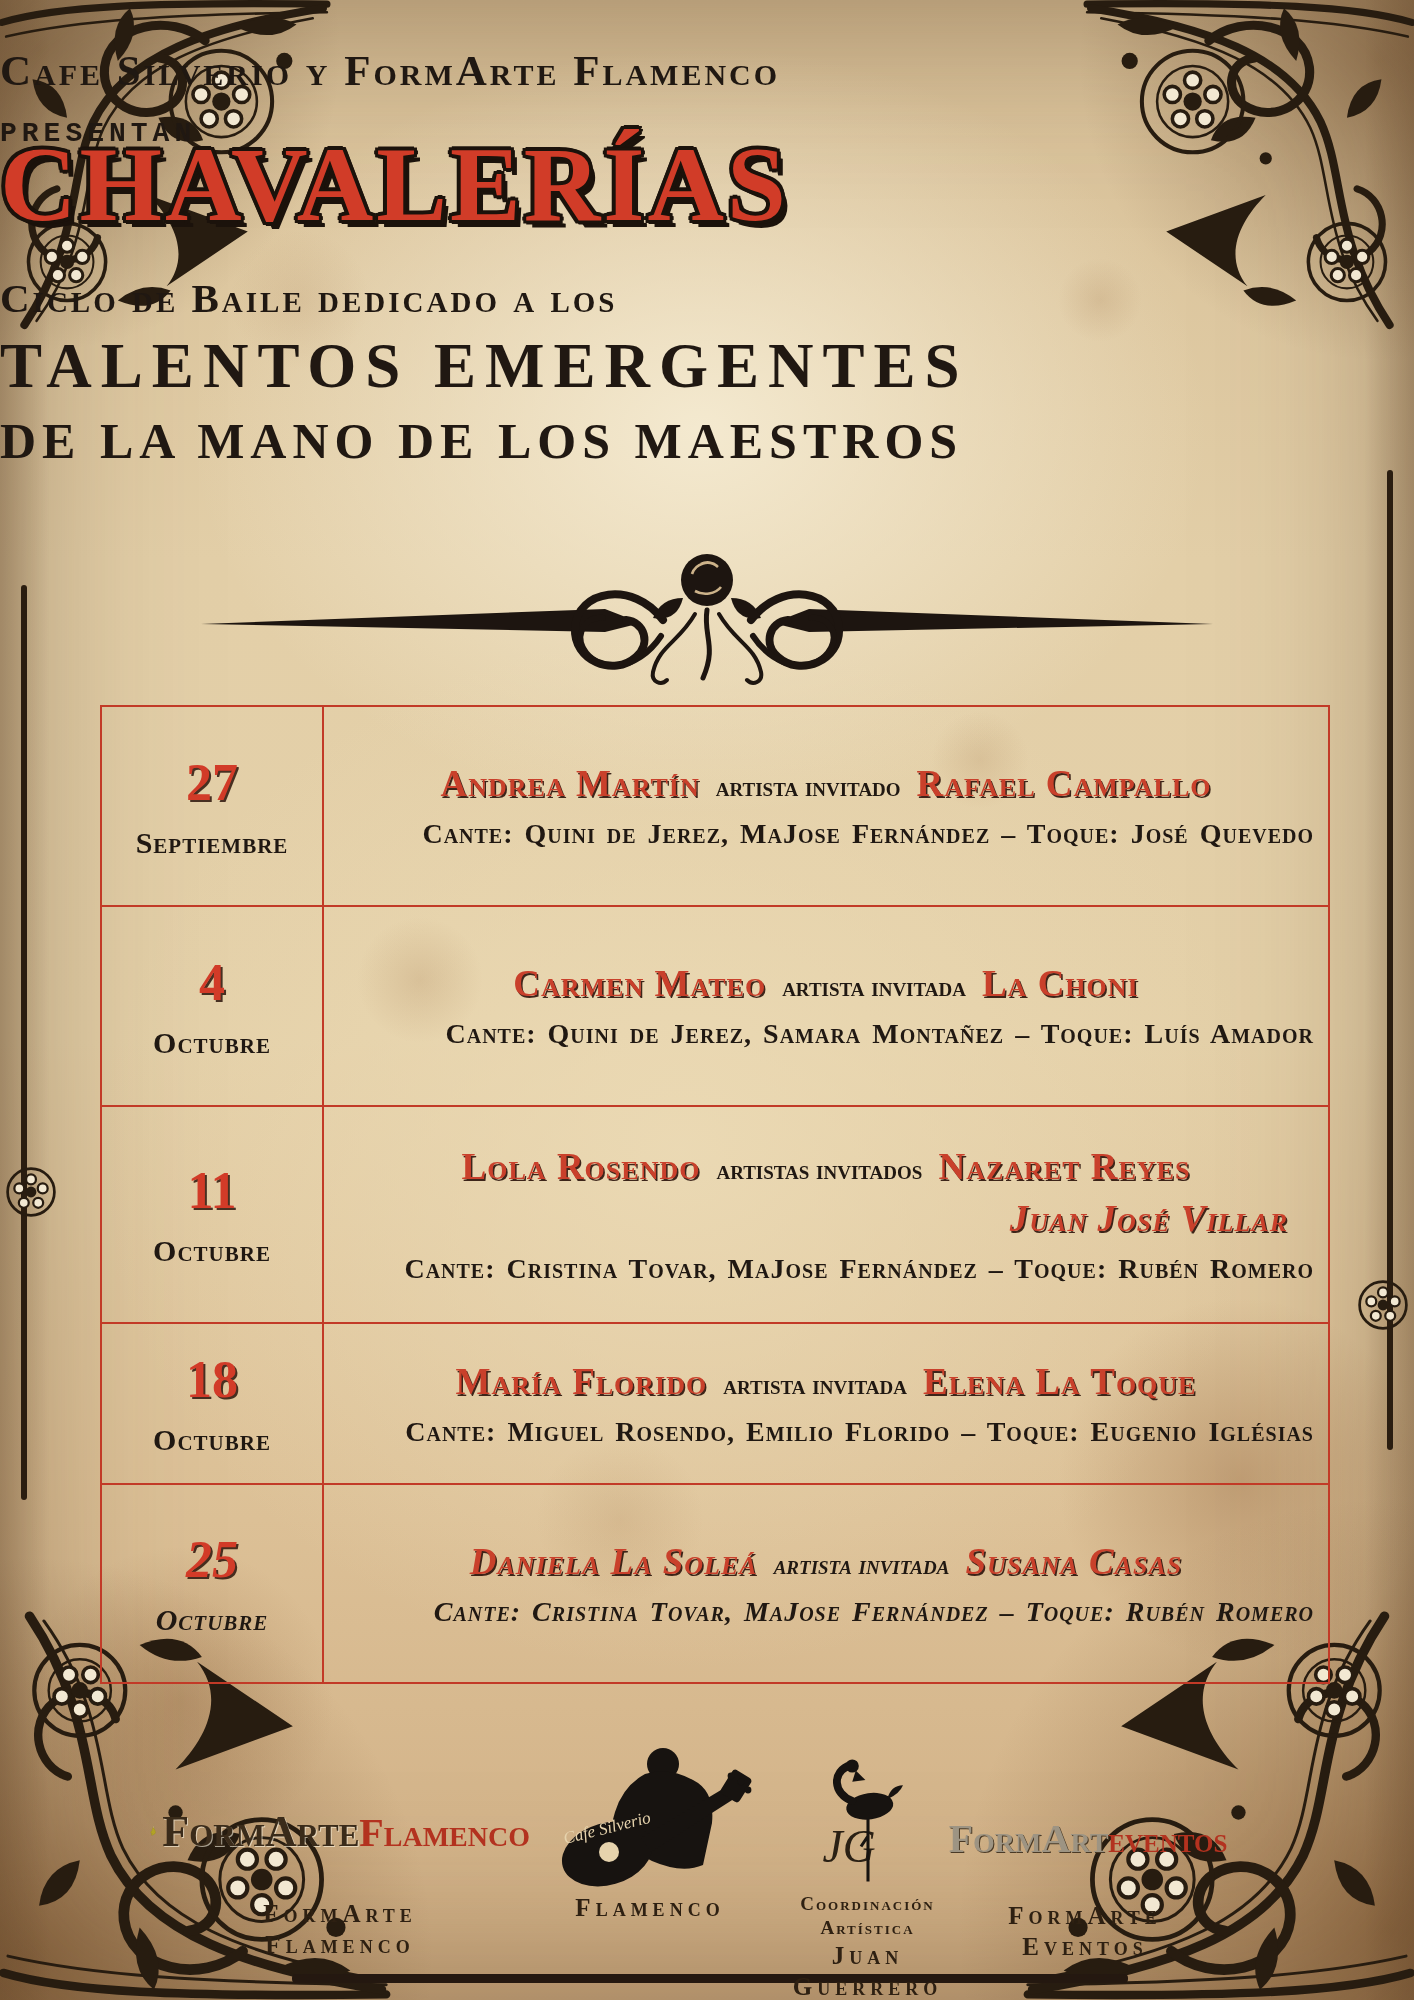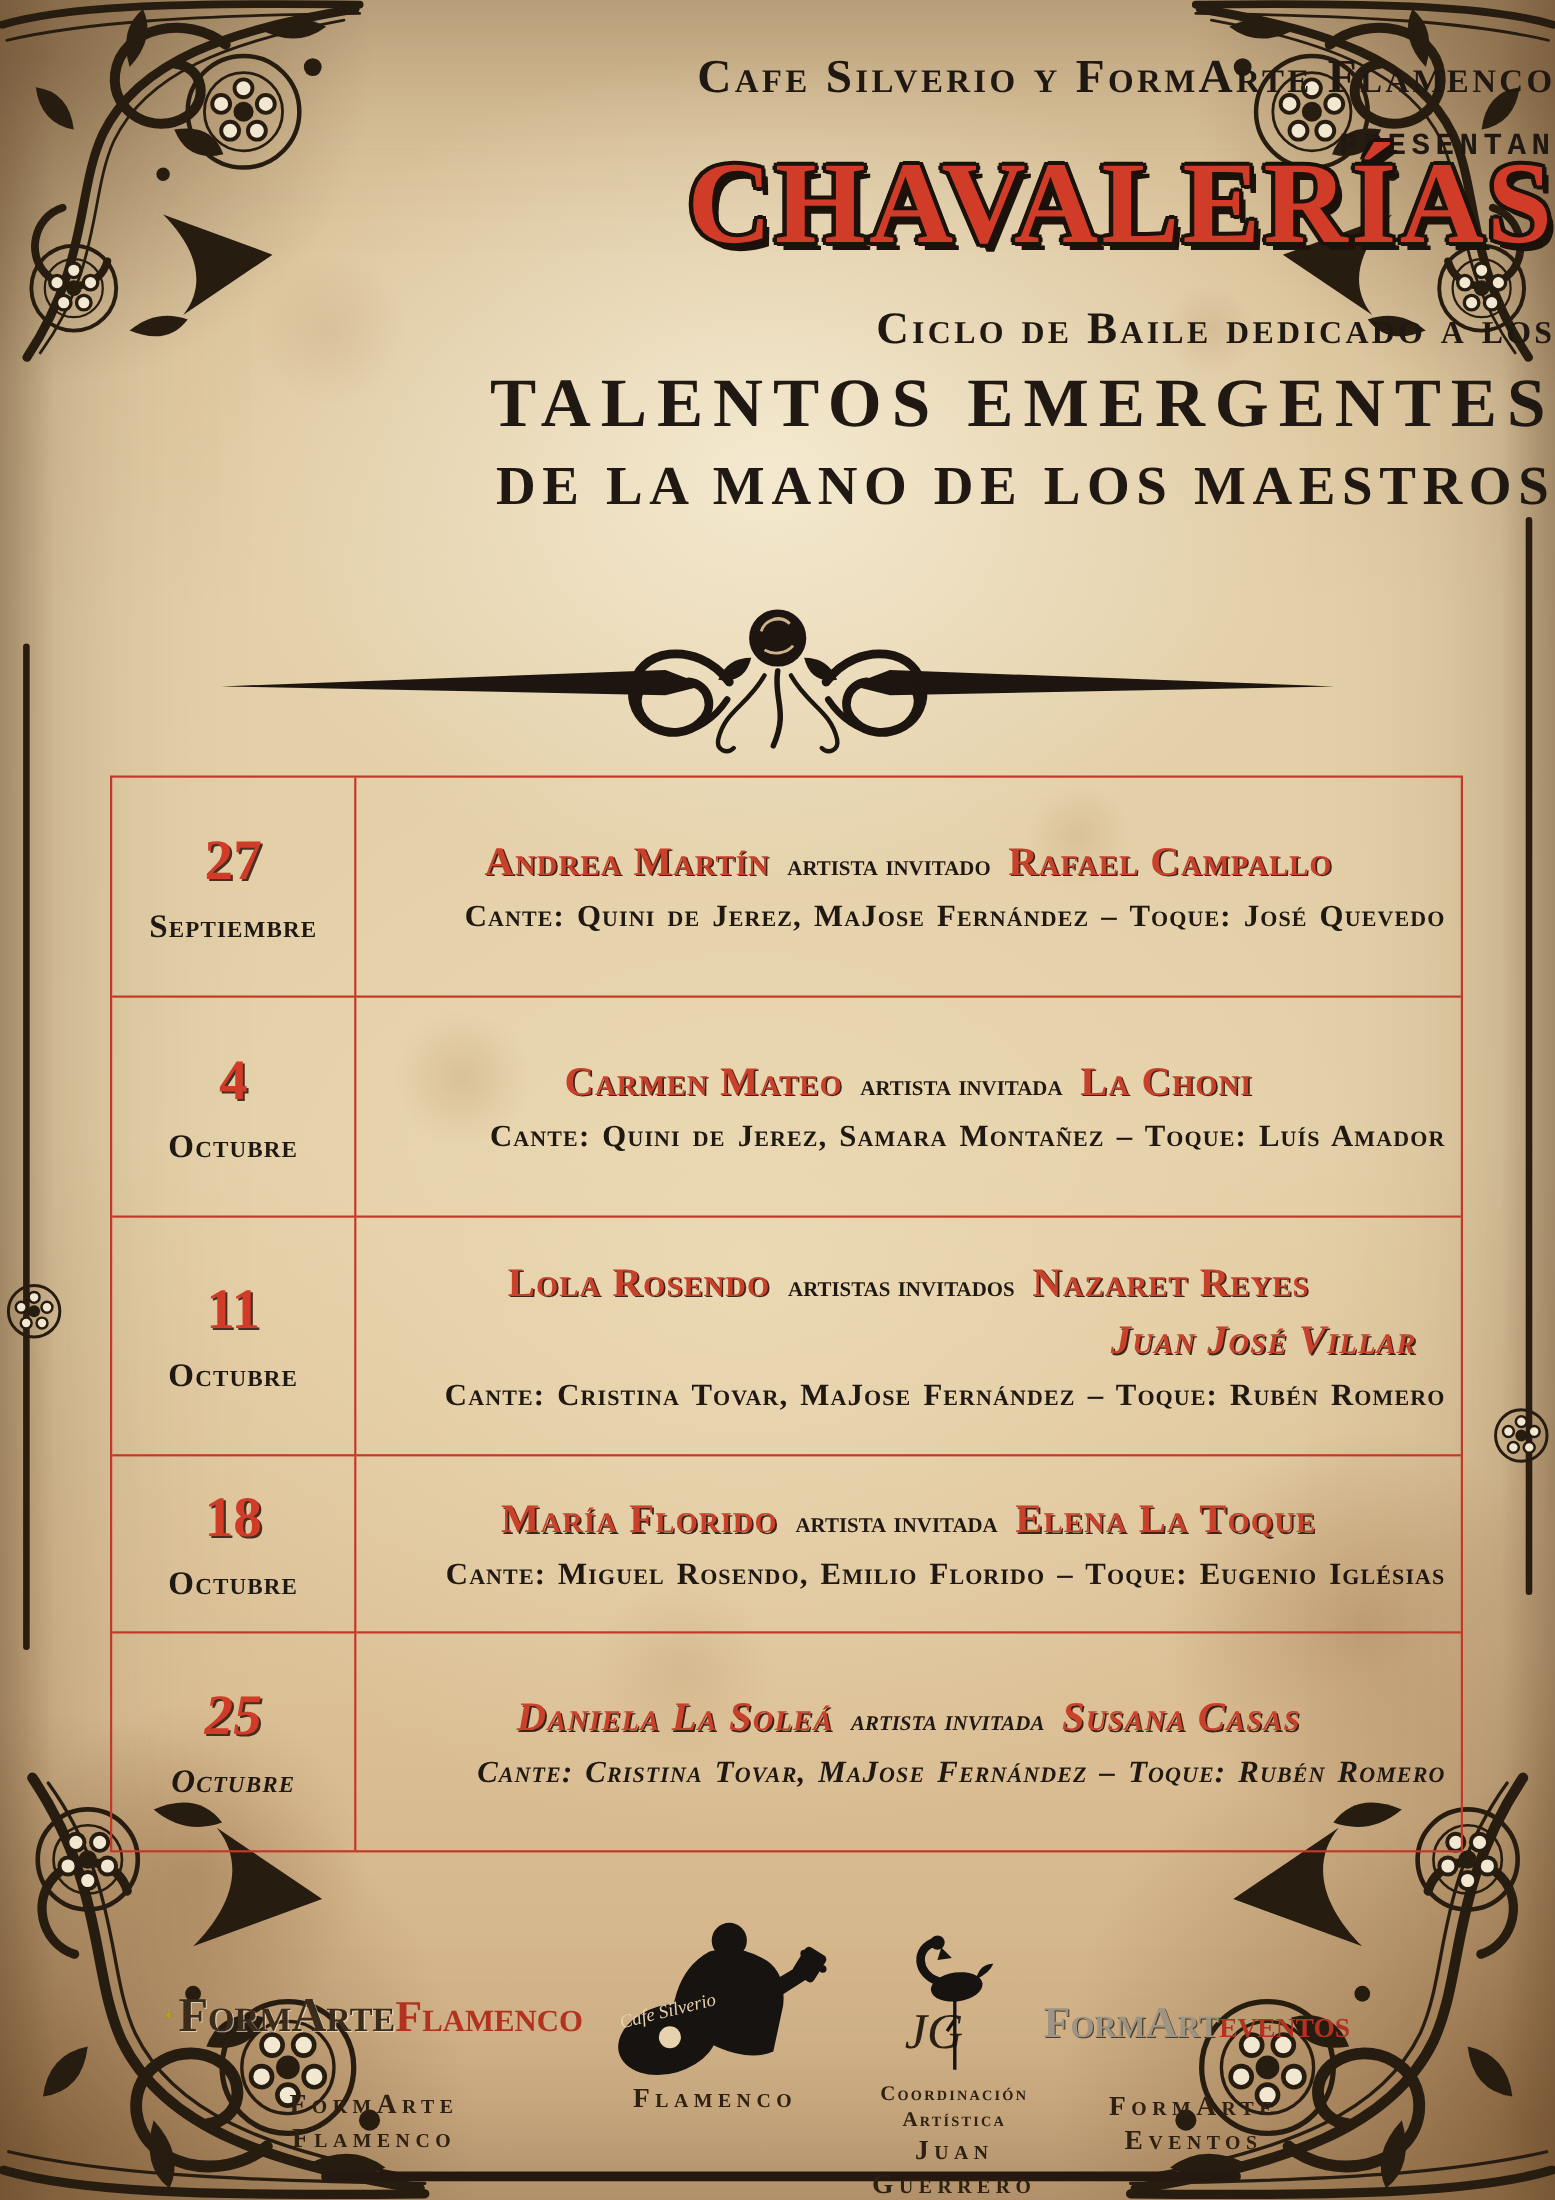--- a/index.html
+++ b/index.html
@@ -23,21 +23,21 @@
   .grunge{ position:absolute; inset:0; pointer-events:none;
     background-image:
       radial-gradient(circle 90px at 420px 980px, rgba(150,104,60,.18), transparent 70%),
       radial-gradient(circle 70px at 980px 760px, rgba(150,104,60,.15), transparent 70%),
       radial-gradient(circle 120px at 620px 1520px, rgba(150,104,60,.14), transparent 70%),
       radial-gradient(circle 60px at 1100px 300px, rgba(150,104,60,.16), transparent 70%),
       radial-gradient(circle 100px at 300px 300px, rgba(150,104,60,.12), transparent 70%),
       linear-gradient(90deg, rgba(92,62,34,.30), rgba(92,62,34,0) 3.5%, rgba(92,62,34,0) 96.5%, rgba(92,62,34,.30));
   }
   .wt{ font-variant:small-caps; font-weight:bold; color:#201812; }
-  .abs{ position:absolute; left:0; right:0; text-align:right; }
+  .abs{ position:absolute; left:0; right:0; text-align:left; }
 
   
   .presenter{ top:46px; font-size:43px; letter-spacing:3px; }
   .presents { top:108px; font-size:40px; letter-spacing:5px;font-family:Liberation Mono, monospace; }
   .title{ top:126px; font-size:106px; letter-spacing:3px; font-weight:bold; color:#d13c28; line-height:1.12;
     text-shadow:-3px -3px 0 #1b120b,3px -3px 0 #1b120b,-3px 3px 0 #1b120b,3px 3px 0 #1b120b,
                 -4px 0 0 #1b120b,4px 0 0 #1b120b,0 -4px 0 #1b120b,0 4px 0 #1b120b,6px 7px 0 #1b120b; }
   .sub1{ top:274px; font-size:41px; letter-spacing:3px; }
   .sub2{ top:330px; font-size:63px; letter-spacing:9px; }
   .sub3{ top:412px; font-size:50px; letter-spacing:6px; }

